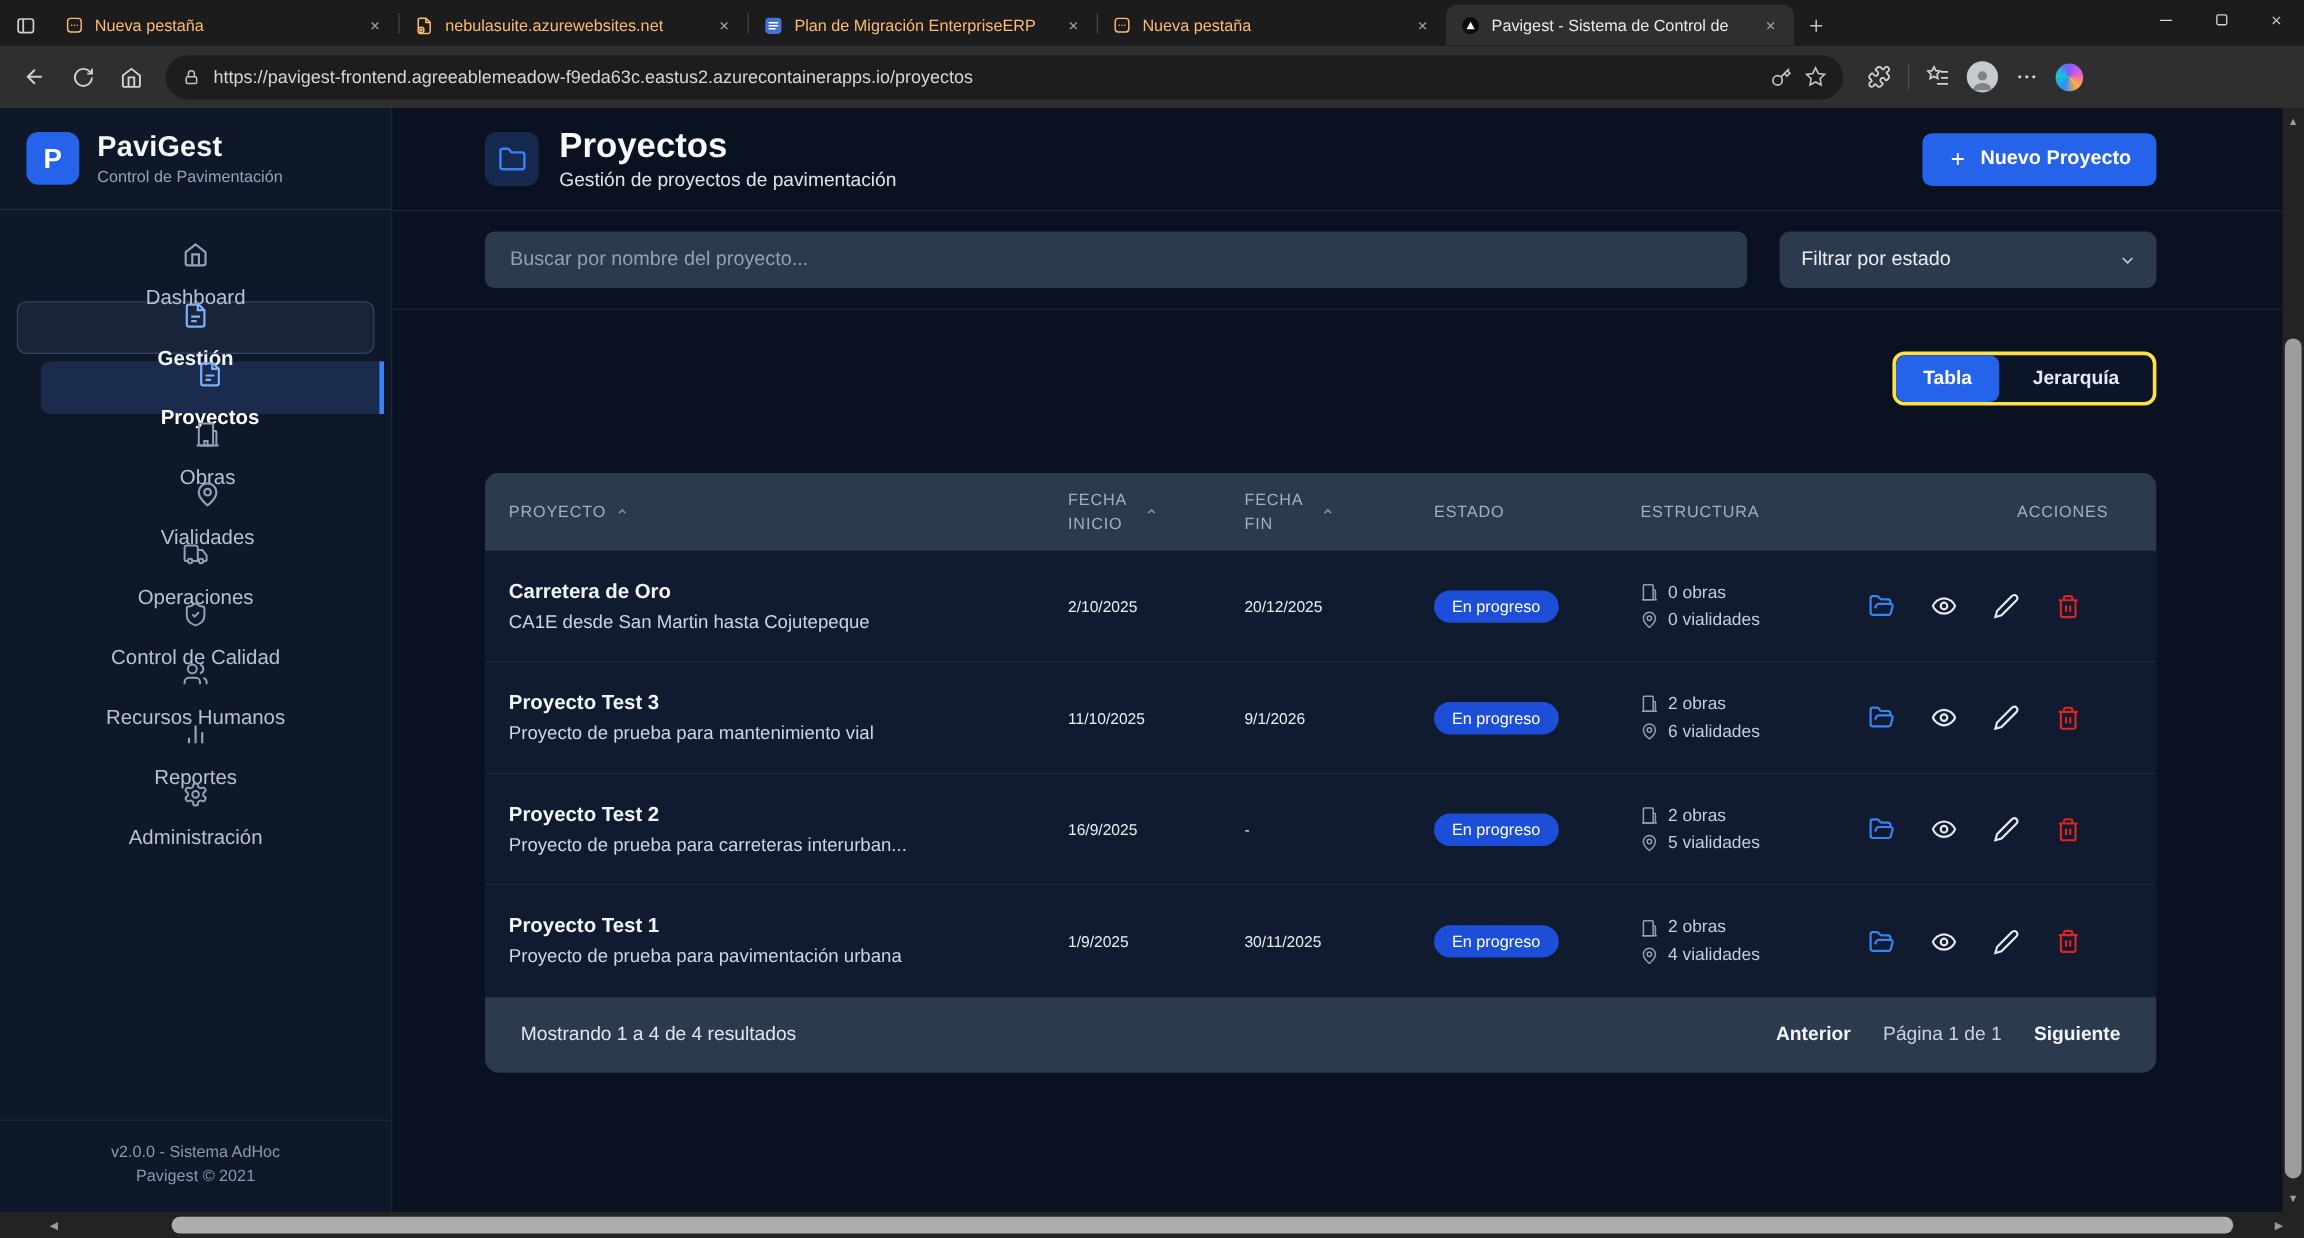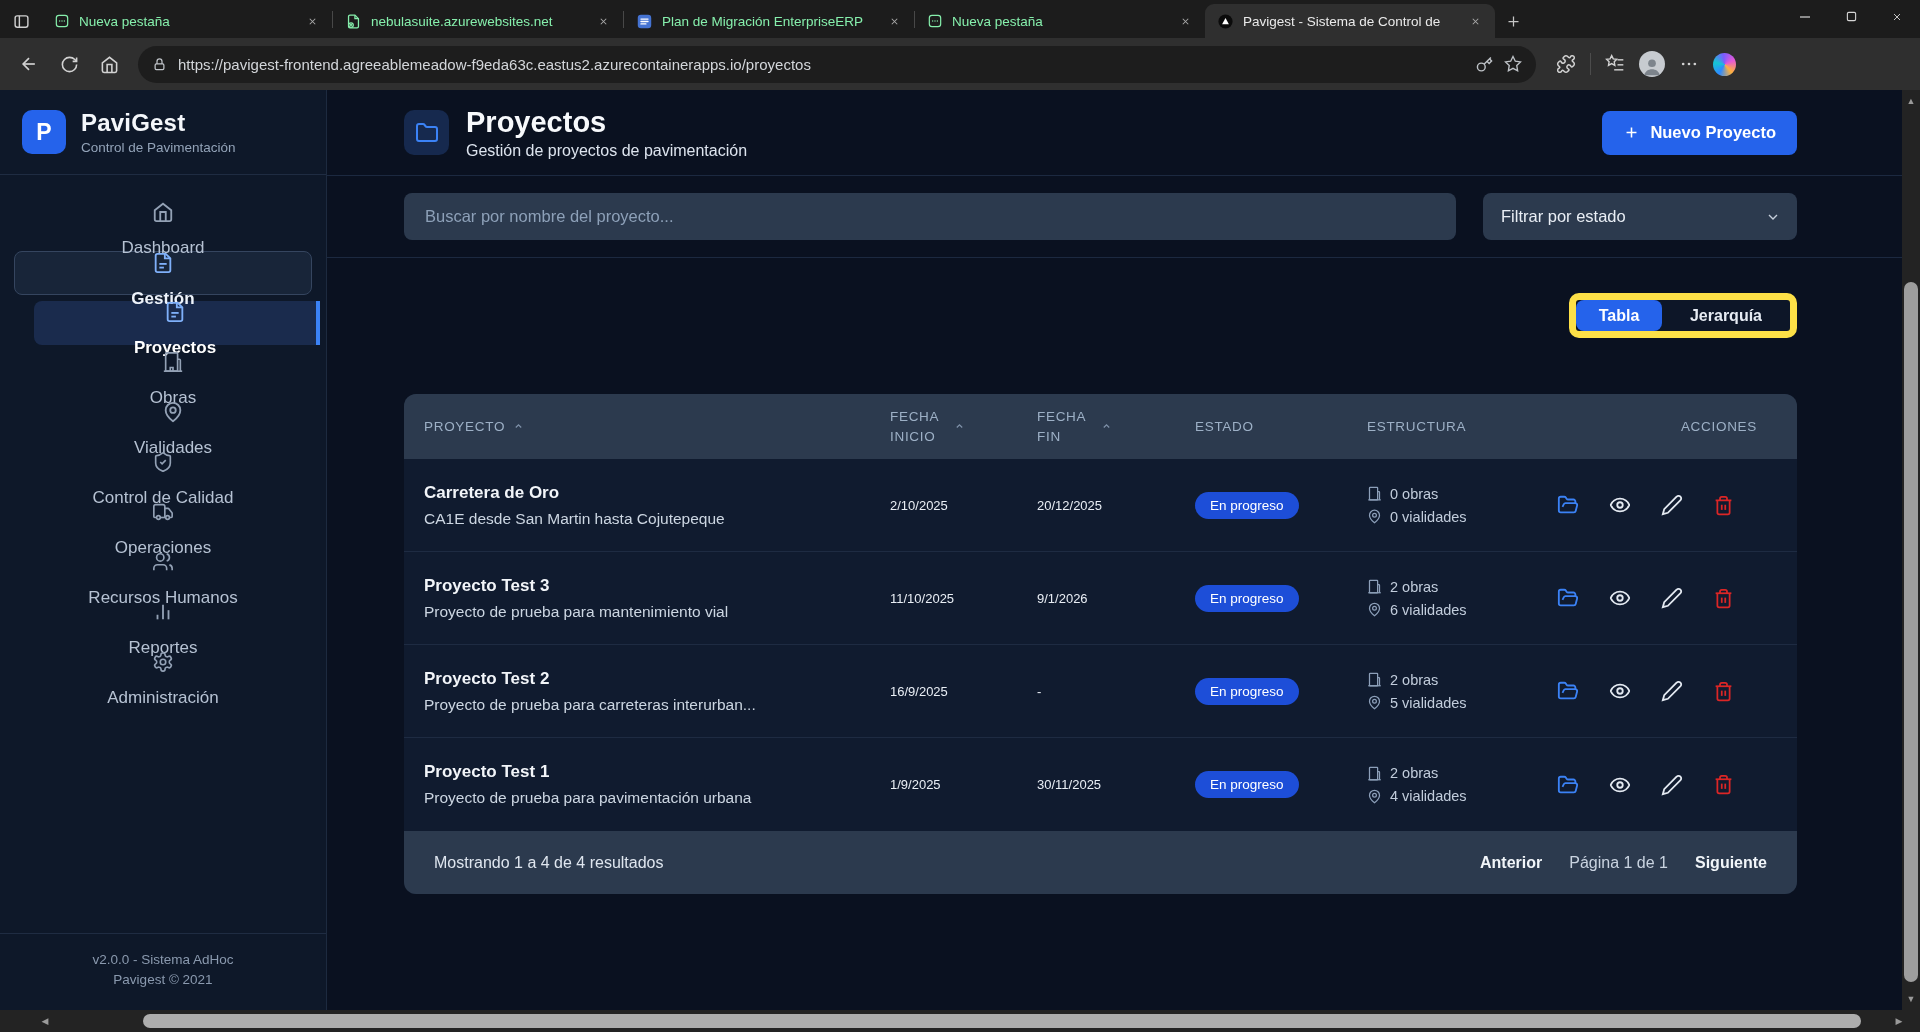--- a/index.html
+++ b/index.html
@@ -5,21 +5,21 @@
   * { box-sizing: border-box; margin: 0; padding: 0; }
   html,body { width:1920px; height:1032px; overflow:hidden; background:#0a1120;
     font-family:"Liberation Sans", sans-serif; }
   .screen { width:1920px; height:1032px; display:flex; flex-direction:column; }
   svg { display:block; }
 
   
   .tab-bar { height:38px; background:#1c1c1c; display:flex; align-items:flex-end; flex:none; }
   .tab-actions-btn { width:42px; height:34px; display:flex; align-items:center; justify-content:center; color:#cfcfcf; }
   .tab { width:290px; height:34px; display:flex; align-items:center; gap:9px; padding:0 8px 0 12px;
-    color:#86efac; font-size:13.5px; }
+    color:#fdba74; font-size:13.5px; }
   .tab.active { background:#2f2f2f; border-radius:9px 9px 0 0; color:#eaeaea; }
   .tab-title { flex:1; white-space:nowrap; overflow:hidden; }
   .tab-close { width:24px; height:24px; border-radius:5px; display:flex; align-items:center; justify-content:center; color:#a9a9a9; }
   .tab-sep { width:1px; height:17px; background:#484848; align-self:center; flex:none; }
   .new-tab-btn { width:36px; height:34px; display:flex; align-items:center; justify-content:center; color:#c6c6c6; }
   .window-controls { margin-left:auto; display:flex; align-self:flex-start; }
   .win-btn { width:46px; height:33px; display:flex; align-items:center; justify-content:center; color:#d6d6d6; }
 
   .toolbar { height:52px; background:#2f2f2f; display:flex; align-items:center; padding:0 12px; gap:6px; flex:none; }
   .nav-btn { width:34px; height:34px; display:flex; align-items:center; justify-content:center; color:#d2d2d2; border-radius:6px; }
@@ -74,21 +74,21 @@
     padding:0 105px 0 77px; border-bottom:1px solid #1c2940; }
   .search-input { flex:1; height:47px; background:#2c3a4e; border:none; border-radius:8px;
     padding:0 21px; font-size:16.5px; color:#e4eaf2; font-family:inherit; }
   .search-input::placeholder { color:#8da0b8; }
   .state-select { width:314px; height:47px; background:#2c3a4e; border-radius:8px; display:flex;
     align-items:center; padding:0 16px 0 18px; color:#e9eef5; font-size:16.5px; }
   .state-select span { flex:1; }
   .state-select .chevron { color:#c6cfdb; }
 
   .toggle-row { flex:none; display:flex; justify-content:flex-end; padding:35px 105px 0 77px; }
-  .view-toggle { display:flex; height:45px; border:7px solid #fde047; background:#0d1628;
+  .view-toggle { display:flex; height:45px; border:3px solid #fde047; background:#0d1628;
     border-radius:10px; overflow:hidden; }
   .seg { display:flex; align-items:center; justify-content:center; font-size:16px; font-weight:600; }
   .seg-table { width:86px; background:#2563eb; color:#fff; border-radius:8px; }
   .seg-hier { width:128px; color:#e6ebf3; }
 
   .table-card { margin:56px 105px 0 77px; border-radius:12px; overflow:hidden; background:#101b2f; flex:none; }
   .t-grid { display:grid; grid-template-columns:466px 147px 158px 172px 190px 200px;
     align-items:center; padding:0 20px; }
   .t-head { height:65px; background:#2c3a4e; color:#9db0c6; }
   .col-cell { display:flex; align-items:center; gap:7px; font-size:13.5px; font-weight:500;
@@ -354,37 +354,37 @@
         </div>
         <div class="nav-item sub">
           <svg class="item-icon" width="22" height="22" viewBox="0 0 24 24" fill="none" stroke="currentColor" stroke-width="2">
               <path d="M20 10c0 6-8 12-8 12s-8-6-8-12a8 8 0 0 1 16 0Z"></path>
               <circle cx="12" cy="10" r="3"></circle>
             </svg>
           <span class="item-label">Vialidades</span>
         </div>
         <div class="nav-item">
           <svg class="item-icon" width="22" height="22" viewBox="0 0 24 24" fill="none" stroke="currentColor" stroke-width="1.8">
-              <path d="M20 13c0 5-3.5 7.5-7.66 8.95a1 1 0 0 1-.67-.01C7.5 20.5 4 18 4 13V6a1 1 0 0 1 1-1c2 0 4.5-1.2 6.24-2.72a1.17 1.17 0 0 1 1.52 0C14.51 3.81 17 5 19 5a1 1 0 0 1 1 1z"></path>
-              <path d="m9 12 2 2 4-4"></path>
-            </svg>
-          <span class="item-label">Control de Calidad</span>
-          <svg class="chevron" width="18" height="18" viewBox="0 0 24 24" fill="none" stroke="currentColor" stroke-width="2">
-              <path d="m9 6 6 6-6 6"></path>
-            </svg>
-        </div>
-        <div class="nav-item">
-          <svg class="item-icon" width="22" height="22" viewBox="0 0 24 24" fill="none" stroke="currentColor" stroke-width="1.8">
               <path d="M14 18V6a2 2 0 0 0-2-2H4a2 2 0 0 0-2 2v11a1 1 0 0 0 1 1h2"></path>
               <path d="M15 18H9"></path>
               <path d="M19 18h2a1 1 0 0 0 1-1v-3.65a1 1 0 0 0-.22-.62l-3.48-4.35A1 1 0 0 0 17.52 8H14"></path>
               <circle cx="17" cy="18" r="2"></circle>
               <circle cx="7" cy="18" r="2"></circle>
             </svg>
           <span class="item-label">Operaciones</span>
+          <svg class="chevron" width="18" height="18" viewBox="0 0 24 24" fill="none" stroke="currentColor" stroke-width="2">
+              <path d="m9 6 6 6-6 6"></path>
+            </svg>
+        </div>
+        <div class="nav-item">
+          <svg class="item-icon" width="22" height="22" viewBox="0 0 24 24" fill="none" stroke="currentColor" stroke-width="1.8">
+              <path d="M20 13c0 5-3.5 7.5-7.66 8.95a1 1 0 0 1-.67-.01C7.5 20.5 4 18 4 13V6a1 1 0 0 1 1-1c2 0 4.5-1.2 6.24-2.72a1.17 1.17 0 0 1 1.52 0C14.51 3.81 17 5 19 5a1 1 0 0 1 1 1z"></path>
+              <path d="m9 12 2 2 4-4"></path>
+            </svg>
+          <span class="item-label">Control de Calidad</span>
           <svg class="chevron" width="18" height="18" viewBox="0 0 24 24" fill="none" stroke="currentColor" stroke-width="2">
               <path d="m9 6 6 6-6 6"></path>
             </svg>
         </div>
         <div class="nav-item">
           <svg class="item-icon" width="22" height="22" viewBox="0 0 24 24" fill="none" stroke="currentColor" stroke-width="1.8">
               <path d="M16 21v-2a4 4 0 0 0-4-4H6a4 4 0 0 0-4 4v2"></path>
               <circle cx="9" cy="7" r="4"></circle>
               <path d="M22 21v-2a4 4 0 0 0-3-3.87"></path>
               <path d="M16 3.13a4 4 0 0 1 0 7.75"></path>

